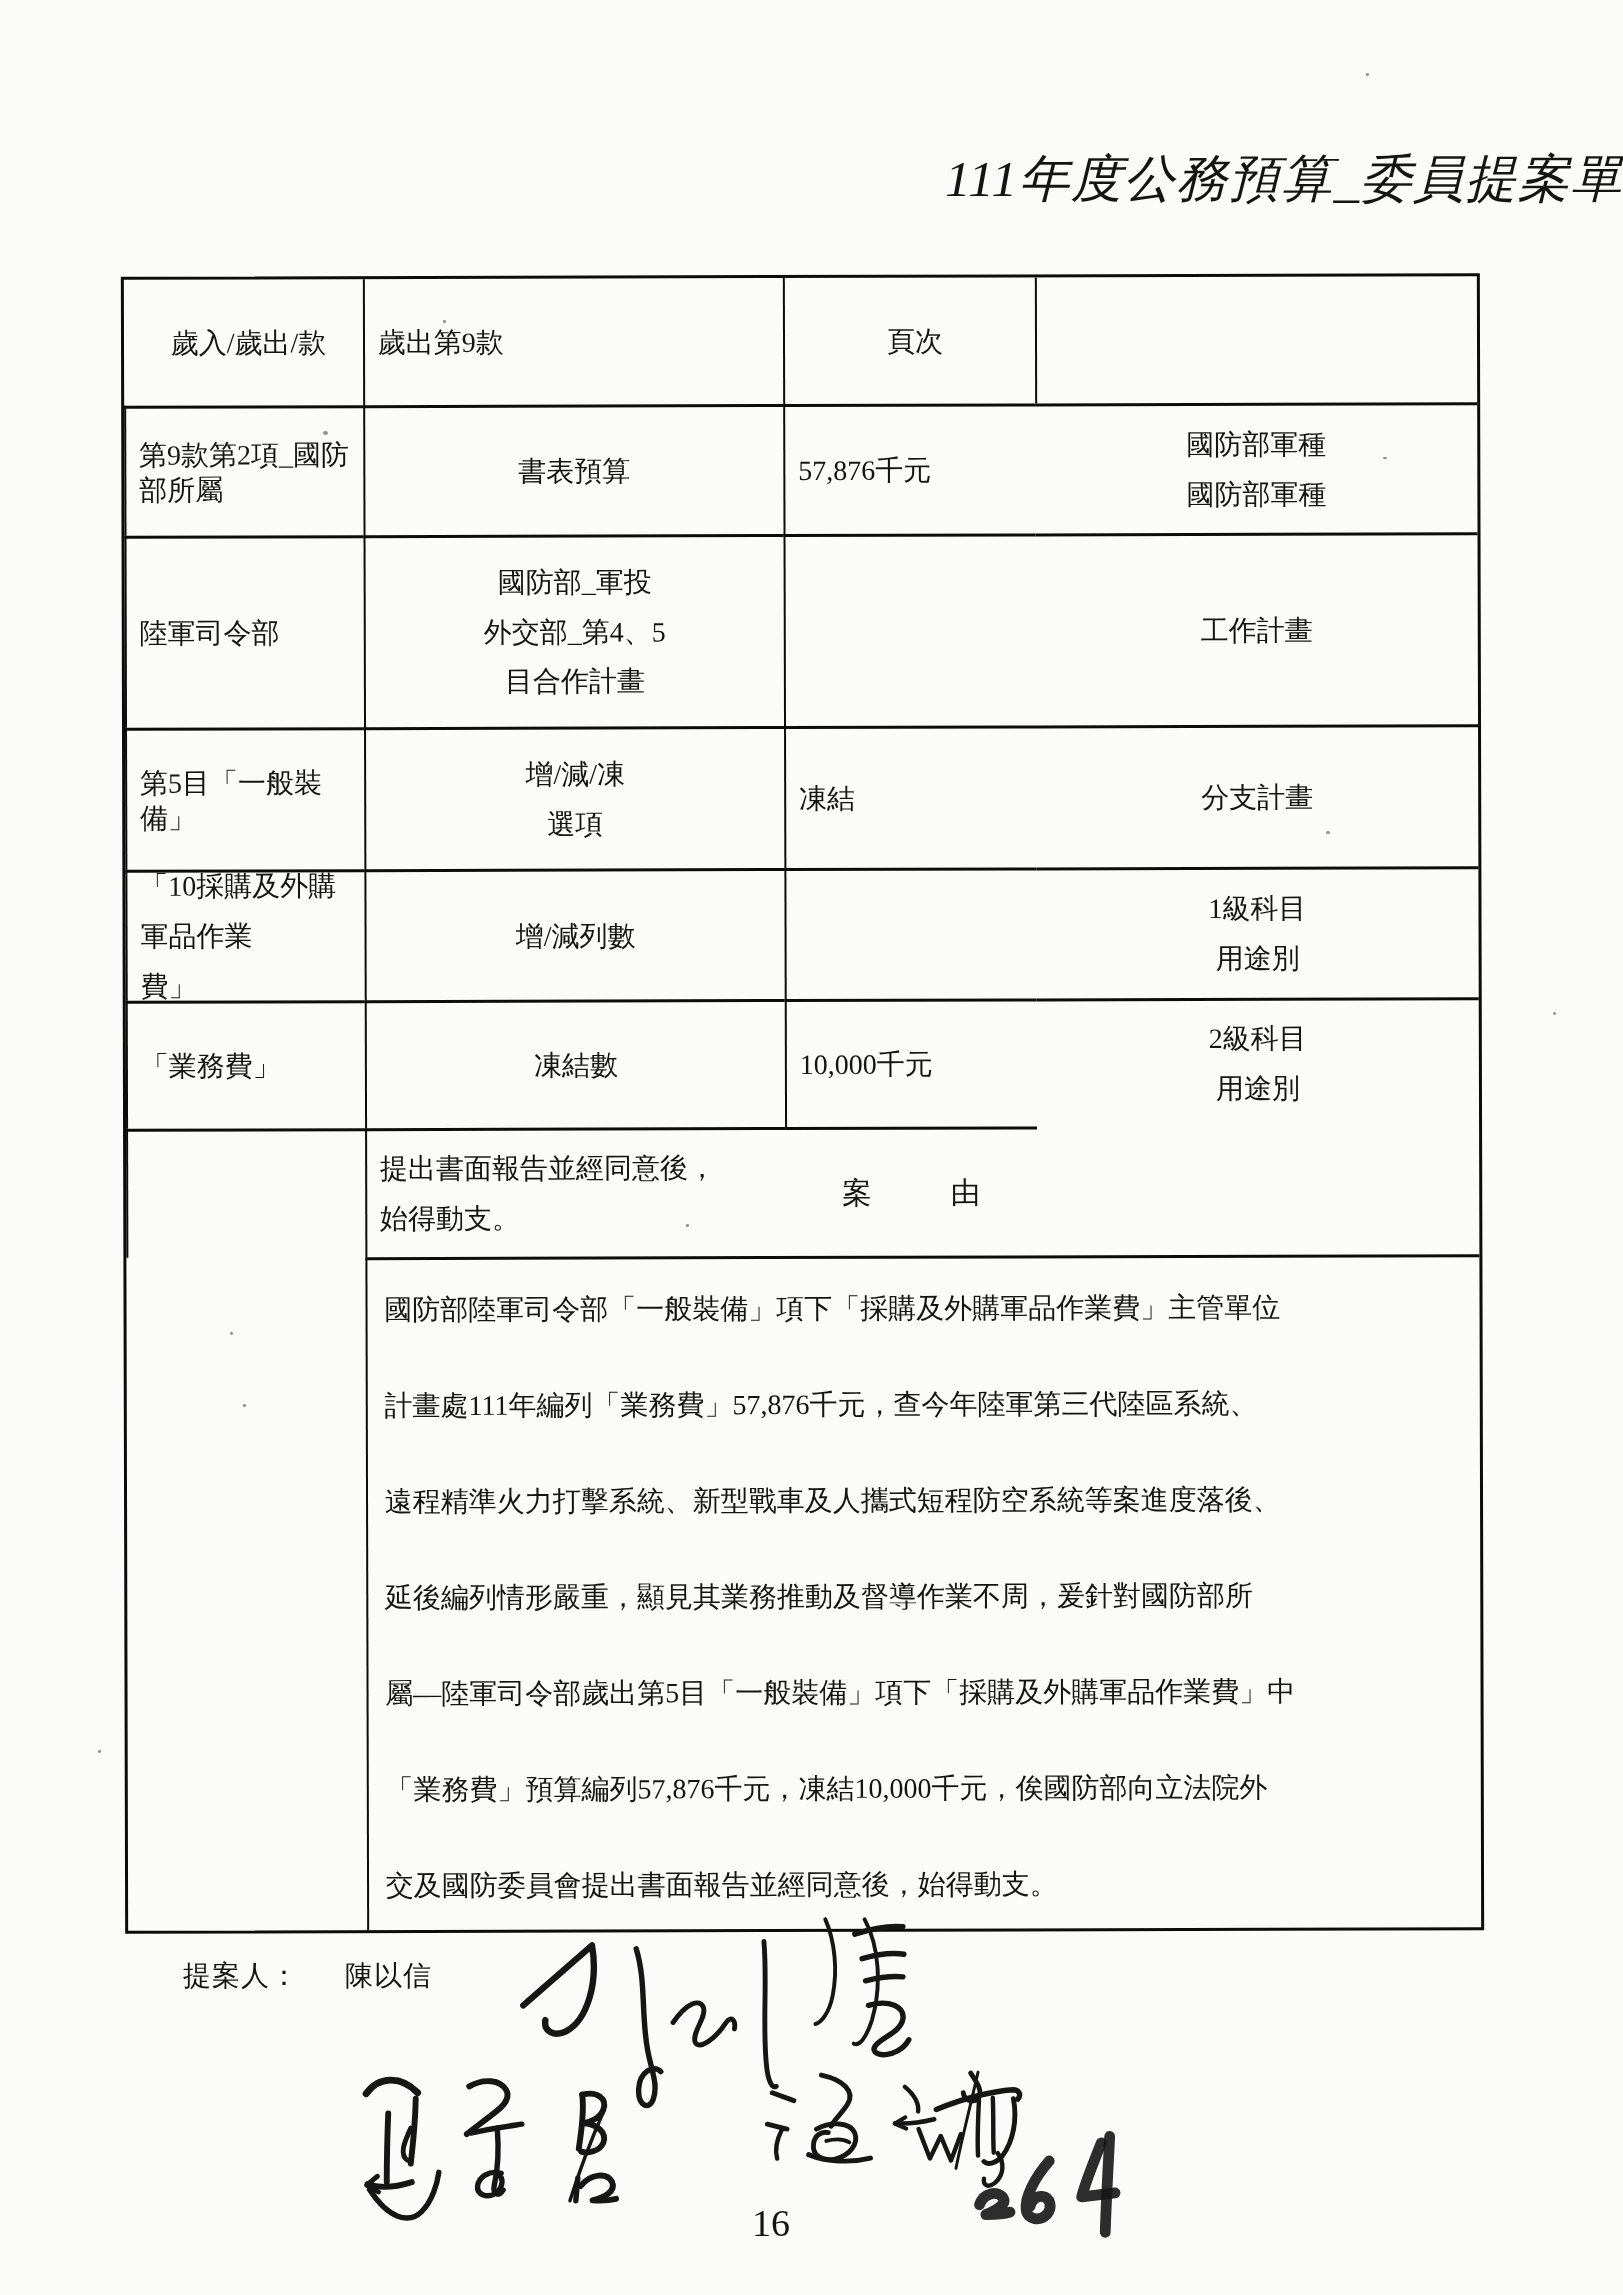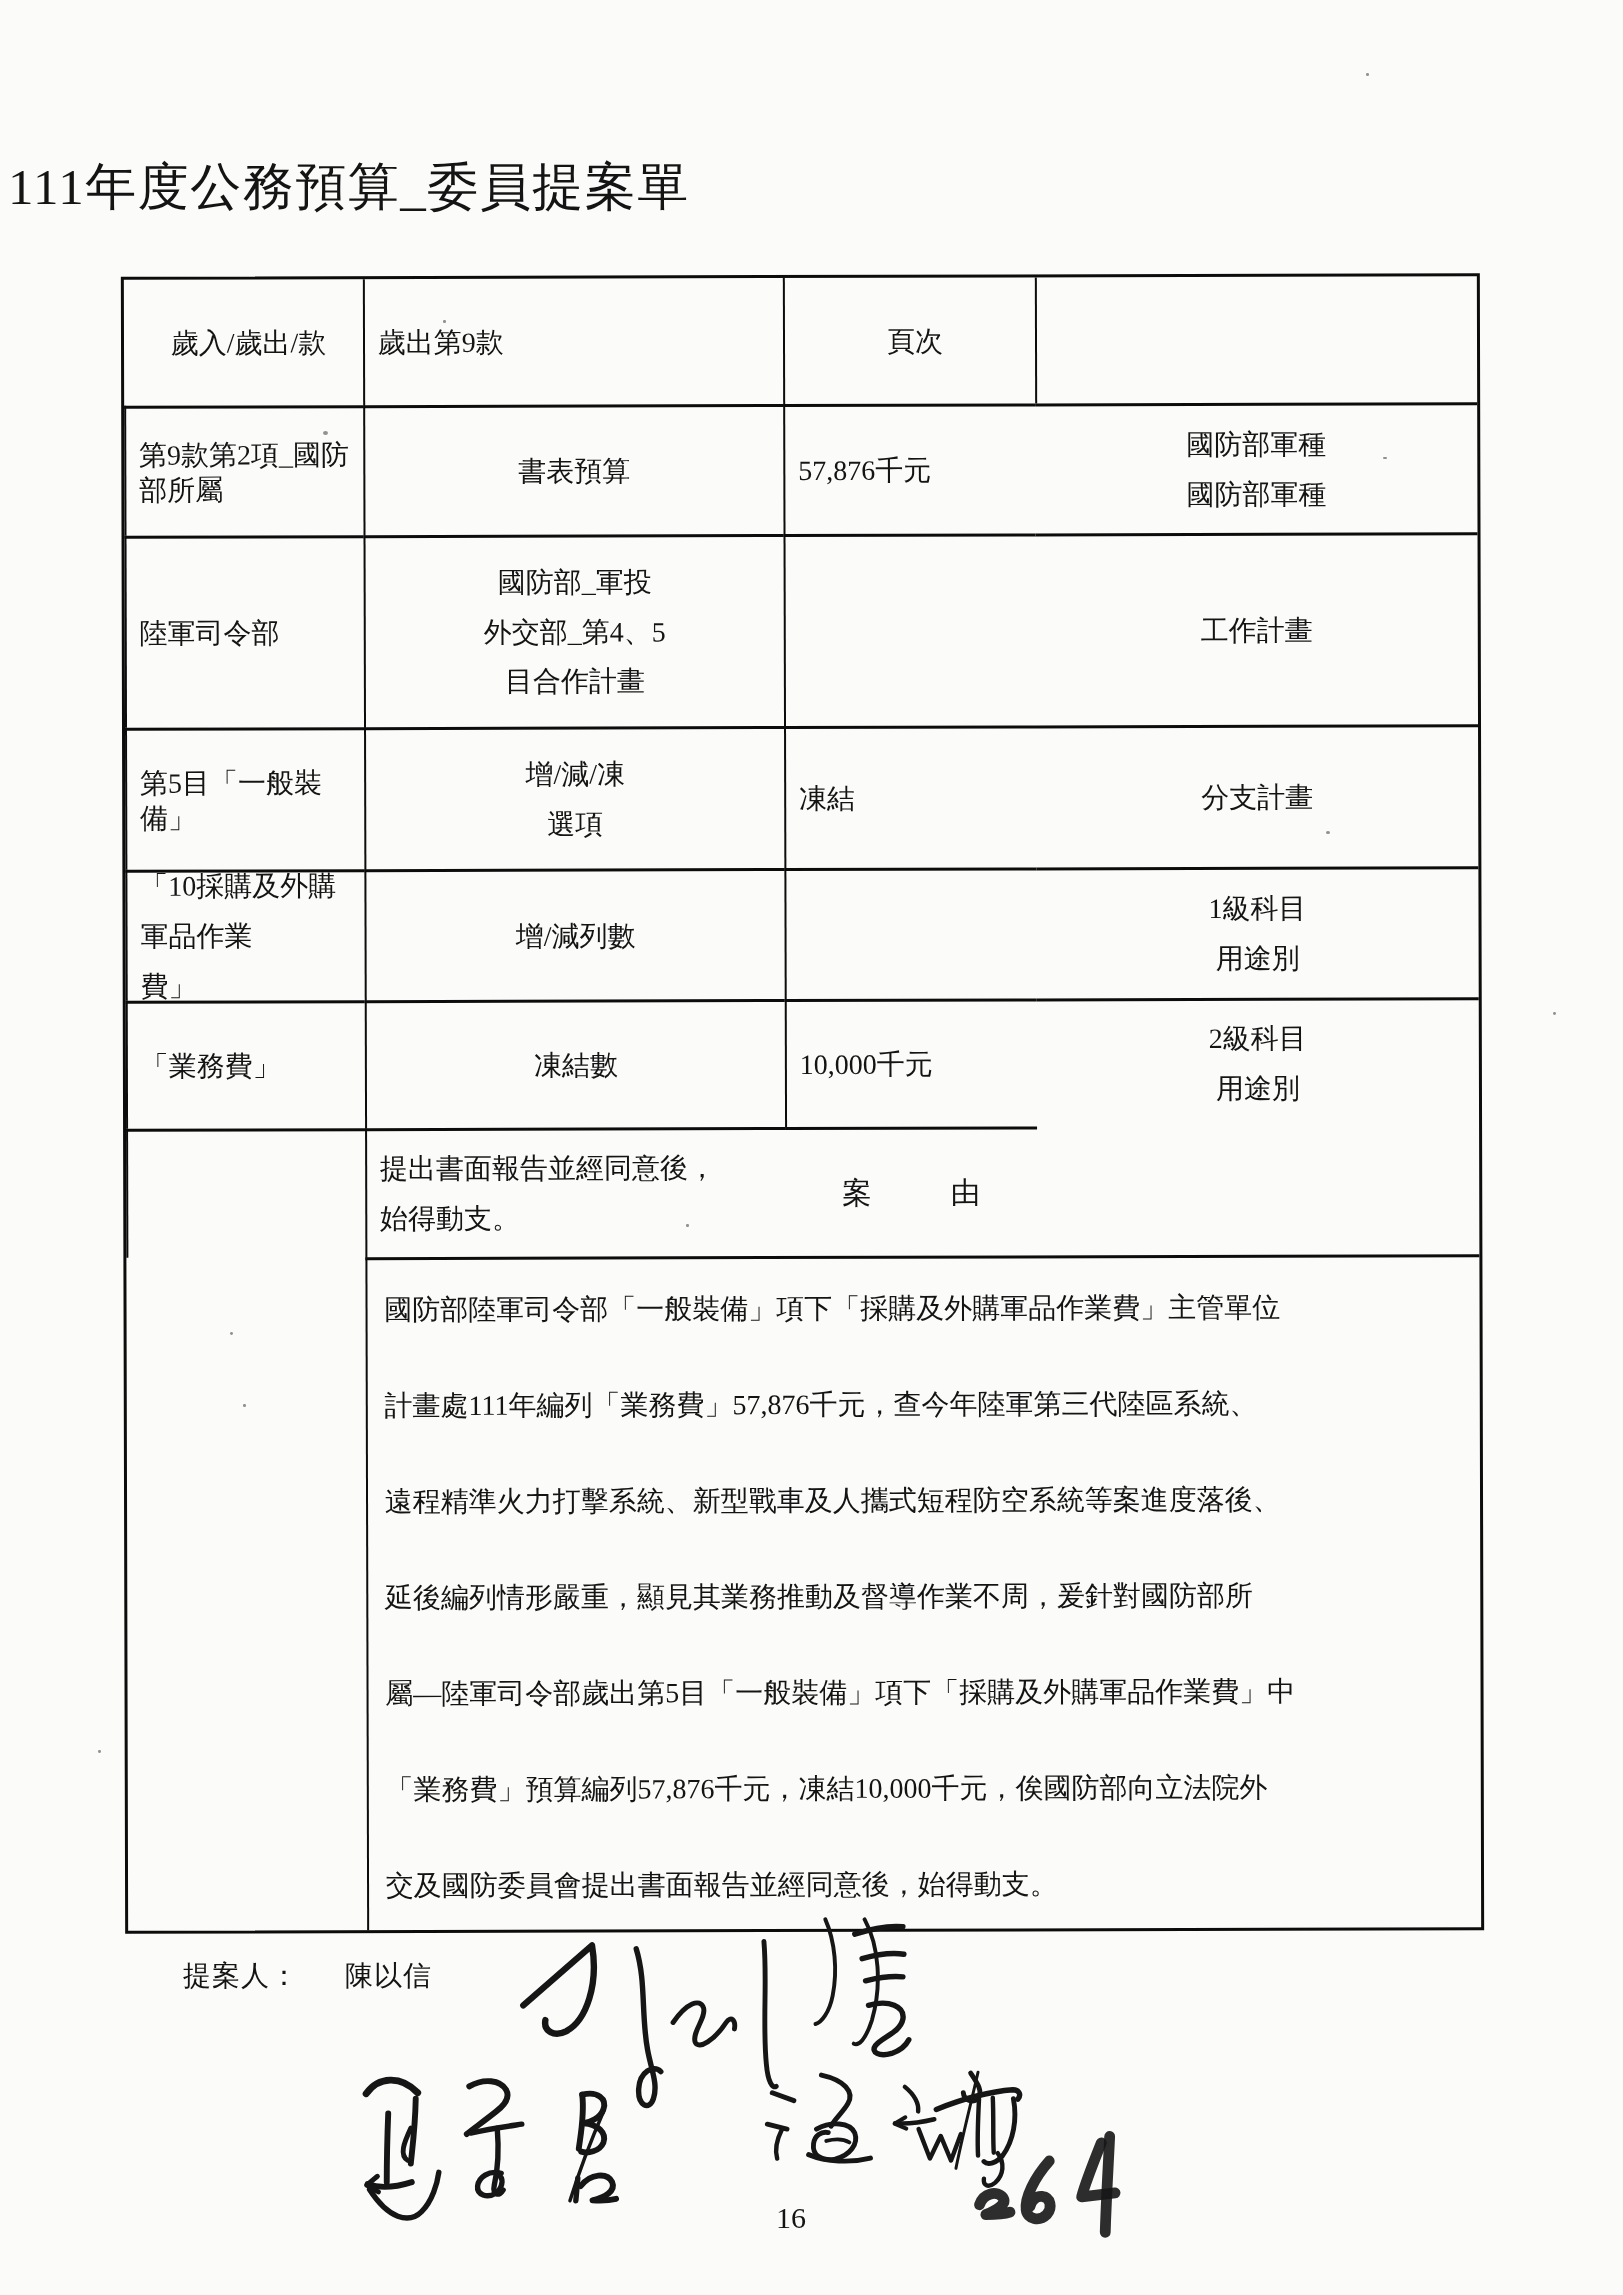--- a/index.html
+++ b/index.html
@@ -5,22 +5,22 @@
   html,body{margin:0;padding:0;}
   body{
     width:1623px;height:2295px;position:relative;
     background:#fbfbf9;
     font-family:"Liberation Serif","DejaVu Serif",serif;
     color:#141414;
     overflow:hidden;
   }
   .page-title{
     position:absolute;left:0;right:0;top:145px;
-    text-align:left;font-size:51px;font-weight:400;
-    letter-spacing:1.5px;margin:8px;
+    text-align:right;font-size:51px;font-weight:400;
+    letter-spacing:1.5px;margin:0;font-style:italic;
   }
   
   .tbl{
     position:absolute;left:123px;top:275px;width:1353px;
     display:grid;
     grid-template-columns:239px 420px 252px 442px;
     grid-template-rows:126px 130px 192px 142px 131px 128px 129px 673px;
     border:3.4px solid #0c0c0c;
     transform:rotate(-0.15deg);
     transform-origin:50% 50%;
@@ -52,22 +52,22 @@
     text-align:left;
   }
   
   .proposer{
     position:absolute;left:183px;top:1957px;
     font-size:28px;letter-spacing:1px;
     display:flex;align-items:baseline;
   }
   .proposer .name{margin-left:46px;}
   .page-num{
-    position:absolute;left:776px;top:2201px;
-    font-size:30px;
+    position:absolute;left:752px;top:2201px;
+    font-size:38px;
   }
   .sig-svg{position:absolute;left:275px;top:1858px;}
   .speck{position:absolute;background:#3a3a3a;border-radius:50%;opacity:.55;}
   .stroke{fill:none;stroke:#161616;stroke-linecap:round;stroke-linejoin:round;}
 </style>
 </head>
 <body>
 
 <h1 class="page-title">111年度公務預算_委員提案單</h1>
 

